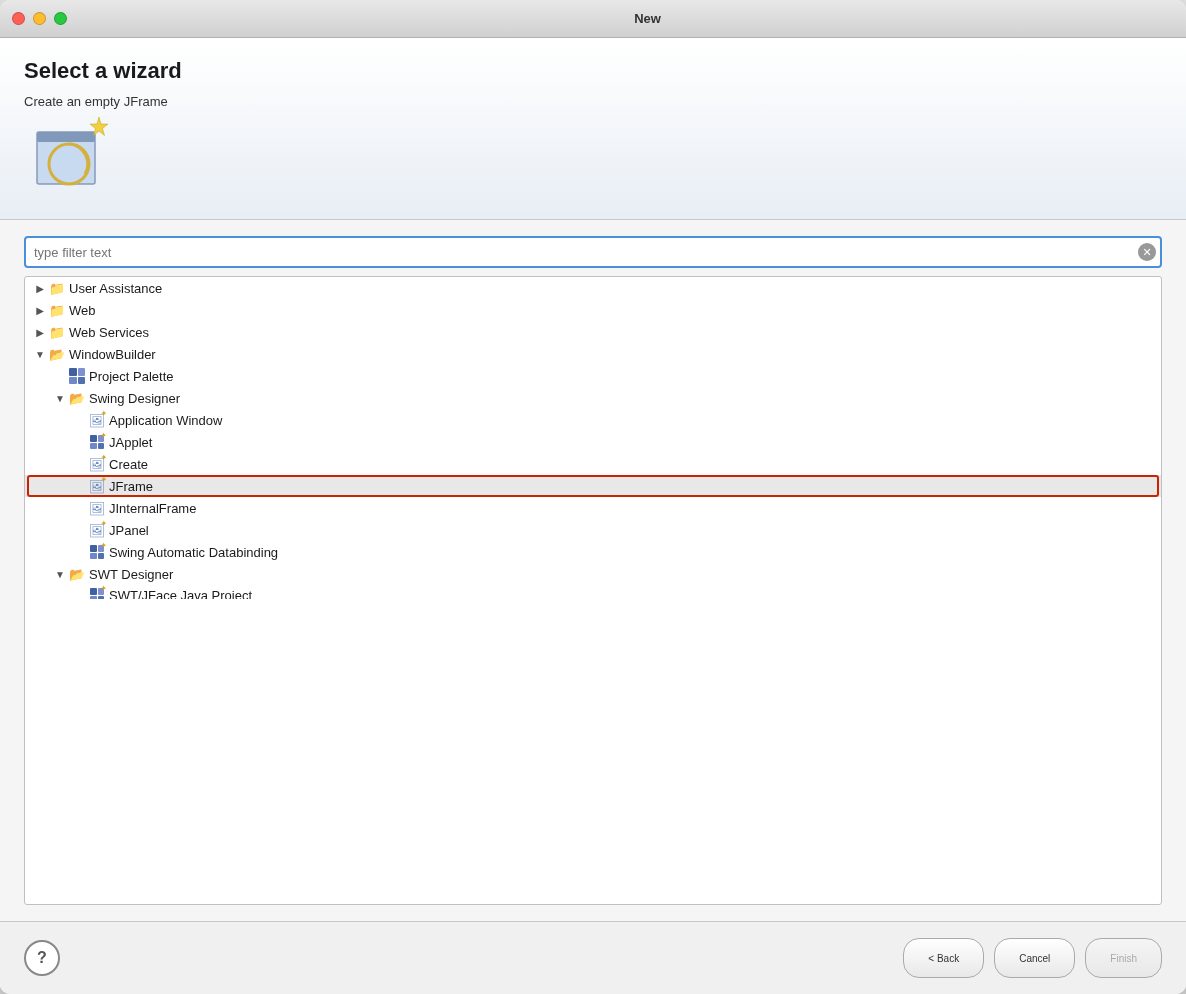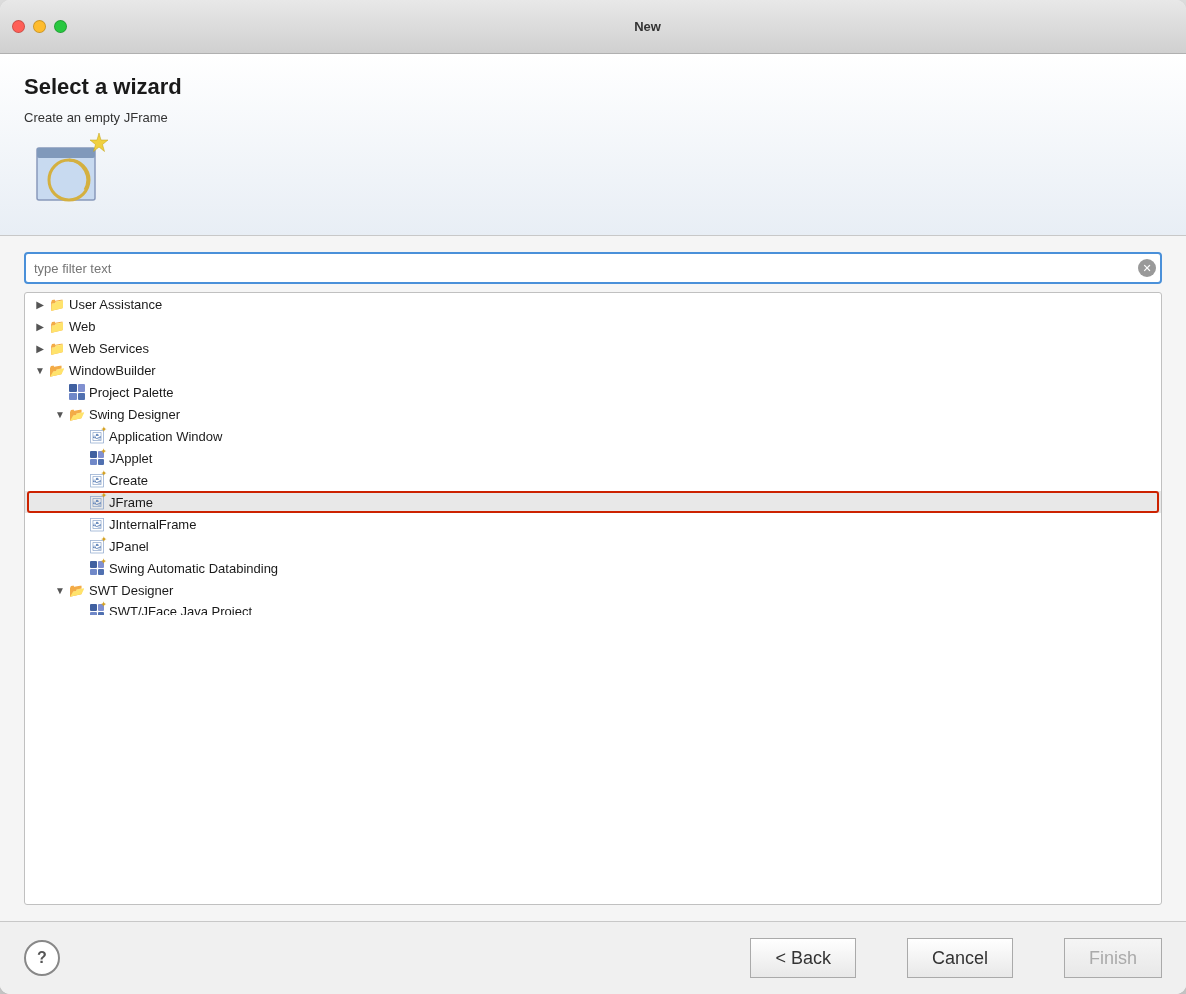--- a/index.html
+++ b/index.html
@@ -18,21 +18,21 @@
       background: #f0f0f0;
       border-radius: 10px;
       box-shadow: 0 20px 60px rgba(0,0,0,0.4);
       display: flex;
       flex-direction: column;
       overflow: hidden;
     }
     
     .titlebar {
       background: linear-gradient(to bottom, #e8e8e8, #d0d0d0);
-      height: 54px;
+      height: 38px;
       display: flex;
       align-items: center;
       padding: 0 12px;
       border-bottom: 1px solid #b0b0b0;
       flex-shrink: 0;
       gap: 42px;
     }
     .traffic-lights {
       display: flex;
       gap: 8px;
@@ -235,28 +235,27 @@
       align-items: center;
       justify-content: center;
       font-size: 16px;
       font-weight: 600;
       color: #555;
       cursor: pointer;
     }
     .btn {
       height: 40px;
       padding: 0 24px;
-      border-radius: 0;
+      border-radius: 16px;
       border: 1px solid #aaa;
       background: linear-gradient(to bottom, #ffffff, #e8e8e8);
-      font-size: 18px;
+      font-size: 10px;
       color: #333;
       cursor: pointer;
       font-family: inherit;
-      margin-left: 41px;
     }
     .btn-primary {
       background: linear-gradient(to bottom, #5ba3e8, #2e7fd9);
       color: white;
       border-color: #1a6bc0;
       min-width: 120px;
     }
     .btn-disabled {
       background: linear-gradient(to bottom, #f5f5f5, #e8e8e8);
       color: #aaa;

